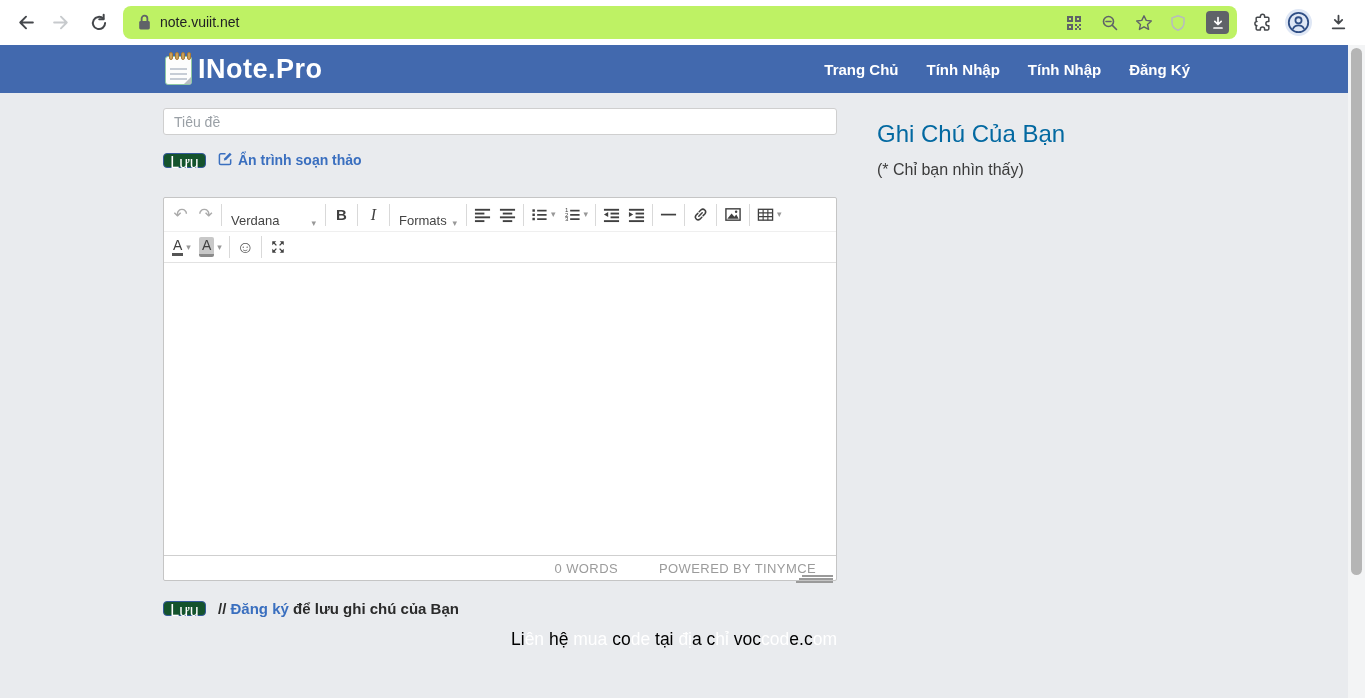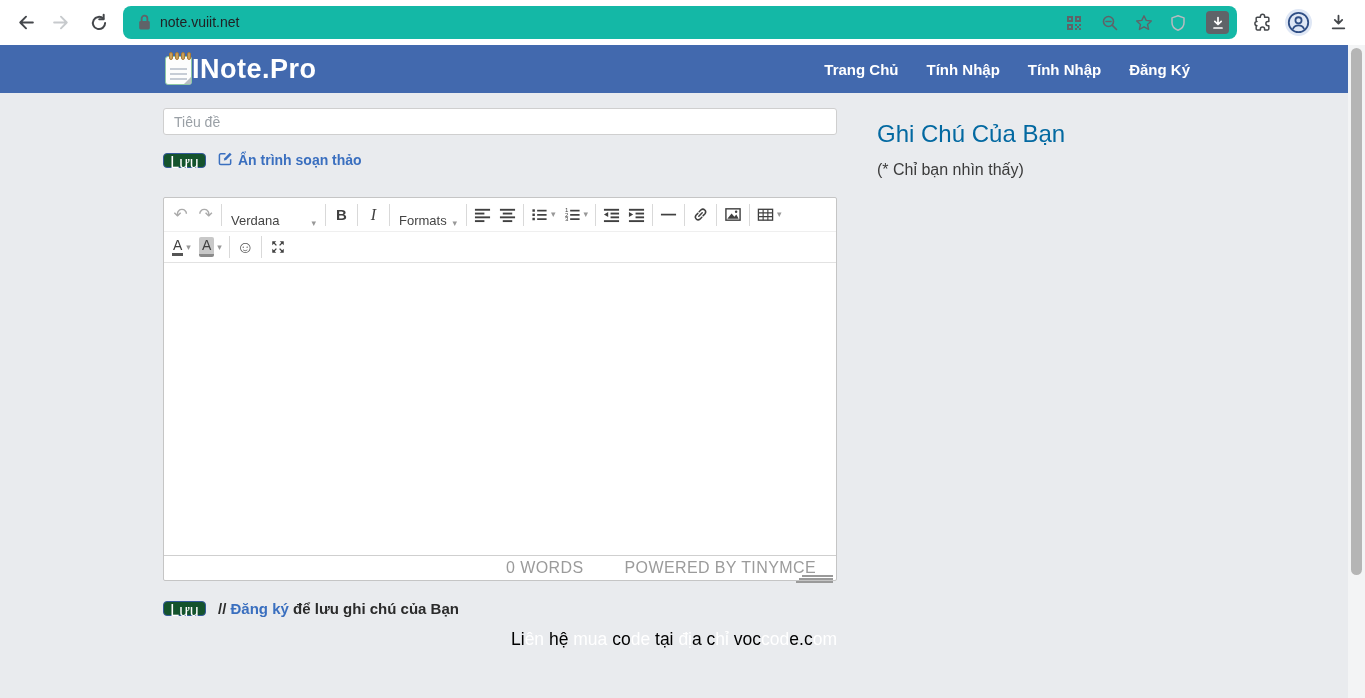--- a/index.html
+++ b/index.html
@@ -4,31 +4,31 @@
 <style>
   * { box-sizing: border-box; margin: 0; padding: 0; }
   html,body { width:1365px; height:698px; }
   body { font-family:"Liberation Sans", sans-serif; overflow:hidden; }
   #app { position:relative; width:1365px; height:698px; background:#e9ebee; overflow:hidden; }
 
   
   .chrome { position:absolute; top:0; left:0; width:1365px; height:45px; background:#ffffff; z-index:5; }
   .chrome svg { display:block; }
   .nav-btn { position:absolute; top:13px; width:19px; height:19px; cursor:pointer; }
-  .addr-pill { position:absolute; left:123px; top:6px; width:1114px; height:33px; background:#14b8a6; border-radius:8px; display:flex; align-items:center; }
+  .addr-pill { position:absolute; left:123px; top:6px; width:1114px; height:33px; background:#bef264; border-radius:8px; display:flex; align-items:center; }
   .addr-lock { position:absolute; left:14px; top:8px; }
   .addr-url { position:absolute; left:37px; top:8px; font-size:14px; color:#202124; line-height:17px; }
   .pill-ic { position:absolute; top:8px; width:18px; height:18px; cursor:pointer; }
   .dl-btn { position:absolute; left:1083px; top:5px; width:23px; height:23px; background:#5f6368; border-radius:4px; display:flex; align-items:center; justify-content:center; cursor:pointer; }
   .chrome-right-ic { position:absolute; top:13px; width:19px; height:19px; cursor:pointer; }
   .avatar-wrap { position:absolute; left:1285px; top:9px; width:27px; height:27px; border-radius:50%; background:#dfe7f5; display:flex; align-items:center; justify-content:center; cursor:pointer; }
 
   
   .navbar { position:absolute; top:45px; left:0; width:1348px; height:48px; background:#4269ae; display:flex; align-items:center; justify-content:space-between; padding:0 158px 0 165px; z-index:4; }
-  .brand { display:flex; align-items:center; cursor:pointer; }
+  .brand { display:flex; align-items:center; gap:6px; cursor:pointer; }
   .brand-text { color:#ffffff; font-size:27px; font-weight:800; letter-spacing:0.5px; }
   .note-pad { position:relative; width:27px; height:29px; background:#fdfdfd; border:1px solid #8ec9a2; border-radius:3px; margin-top:2px; }
   .note-pad .lines { position:absolute; left:4px; right:4px; top:8px; height:15px;
       background:repeating-linear-gradient(#fdfdfd 0 3.5px, #c7cdd6 3.5px 5px); }
   .note-pad .ring { position:absolute; top:-5px; width:3.5px; height:8px; background:#caa05e; border:1px solid #a97c37; border-radius:2px; }
   .note-pad .fold { position:absolute; bottom:0; right:0; width:0; height:0; border-left:7px solid transparent; border-bottom:7px solid #b9bec4; }
   .nav-links { display:flex; gap:28px; }
   .nav-links a { color:#ffffff; font-size:15px; font-weight:700; text-decoration:none; cursor:pointer; }
 
   
@@ -55,21 +55,21 @@
   .fontsel { width:97px; height:26px; display:flex; align-items:flex-end; justify-content:space-between; padding:0 6px; cursor:pointer; }
   .fontsel .lbl { font-size:13px; color:#444; }
   .fmtsel { width:70px; }
   .caret { font-size:9px; color:#989898; line-height:1; }
   .caret-pad { margin-left:3px; }
   .fore-a { font-size:14px; color:#404040; line-height:1; border-bottom:3px solid #555; padding:0 1px 1px 1px; }
   .back-a { font-size:14px; color:#404040; line-height:1; background:#c8c8c8; border-radius:2px; padding:1px 3px 2px 3px; border-bottom:3px solid #8a8a8a; }
   .glyph-smile { font-size:17px; color:#555; line-height:1; }
   .edit-area { flex:1; background:#fff; cursor:text; }
   .statusbar { height:25px; flex-shrink:0; border-top:1px solid #cfcfcf; position:relative; display:flex; align-items:center; justify-content:flex-end; padding-right:20px; gap:10px; }
-  .statusbar span { font-size:16px; color:#9b9b9b; letter-spacing:0.4px;padding-left:31px; }
+  .statusbar span { font-size:13px; color:#9b9b9b; letter-spacing:0.4px;padding-left:31px; }
   .grip { position:absolute; right:3px; bottom:3px; width:2px; height:2px; background:#9a9a9a;
       box-shadow:-6px 6px 0 #9a9a9a, -3px 3px 0 #9a9a9a, -3px 6px 0 #9a9a9a, 0 3px 0 #9a9a9a, 0 6px 0 #9a9a9a; cursor:nwse-resize; }
 
   .save-row2 { position:absolute; left:163px; top:507px; display:flex; align-items:center; gap:12px; }
   .register-line { font-size:15px; font-weight:700; color:#2b2b2b; }
   .register-line a { color:#3a6fbf; text-decoration:none; cursor:pointer; }
 
   .watermark { position:absolute; top:536px; left:0; width:100%; text-align:center; font-size:17.5px; white-space:pre; }
 
   .sidecol { position:absolute; left:877px; top:27px; }

